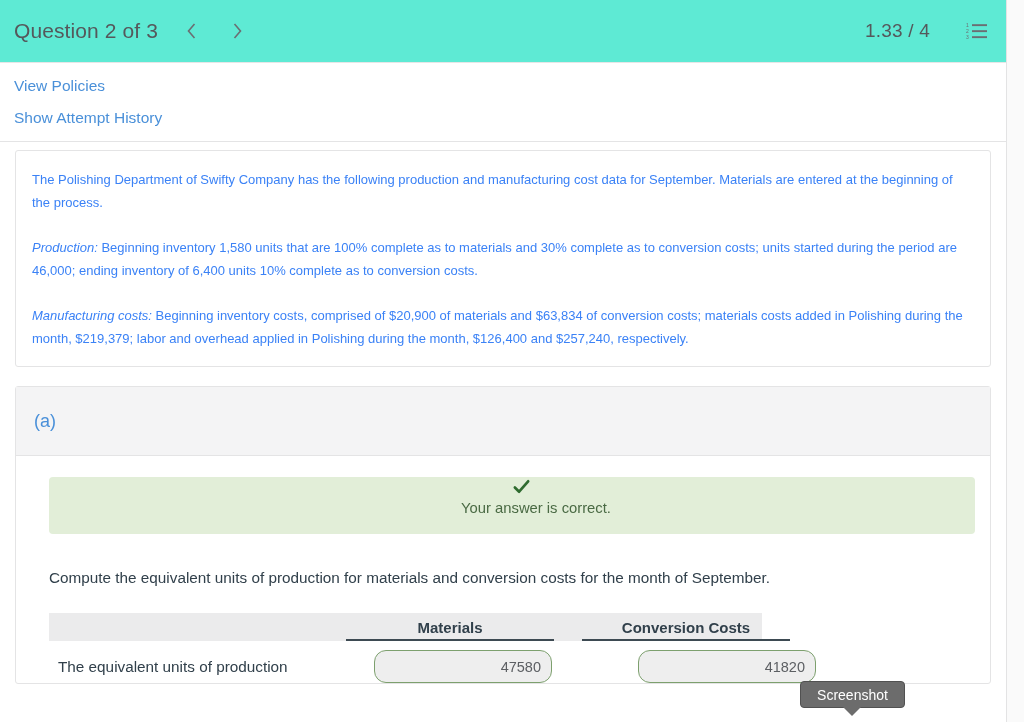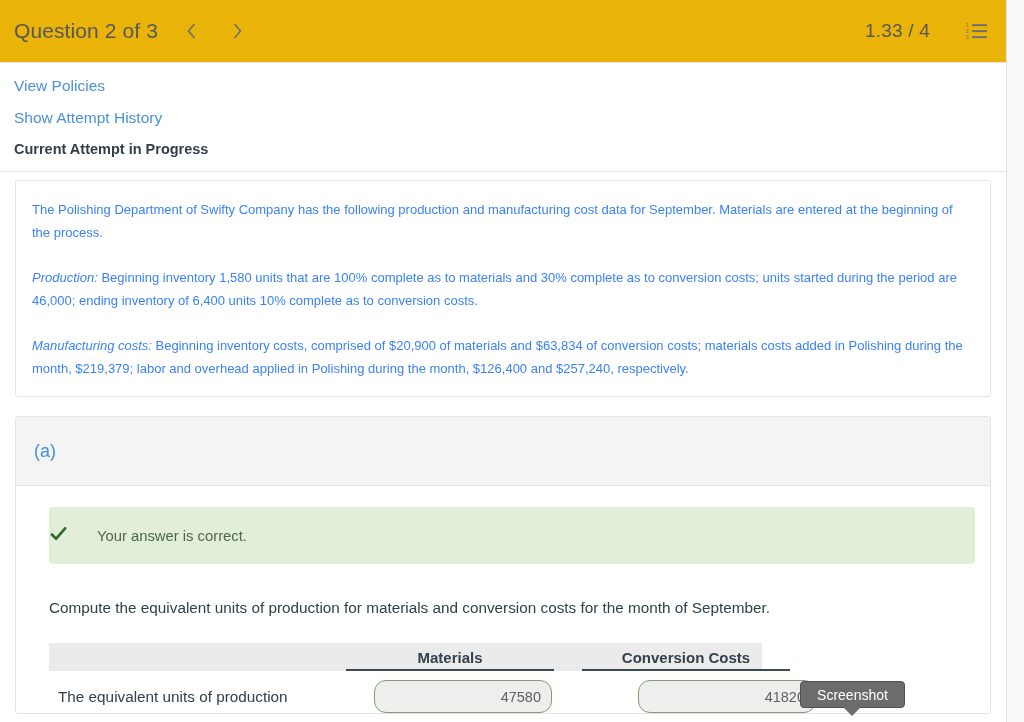--- a/index.html
+++ b/index.html
@@ -31,21 +31,21 @@
     position: absolute;
     top: 0; left: 0;
     width: 1006px;
     height: 722px;
     background: #ffffff;
   }
 
   
   .qheader {
     height: 63px;
-    background: #eab308;
+    background: #5eead4;
     border-bottom: 1px solid #e6e6e7;
     display: flex;
     align-items: center;
     padding: 0 18px 0 14px;
   }
   .qheader-title {
     font-size: 21px;
     color: #55585b;
     font-weight: 400;
     letter-spacing: .1px;
@@ -141,20 +141,22 @@
   }
 
   
   .banner-correct {
     background: #e2eed8;
     border-radius: 4px;
     height: 57px;
     width: 926px;
     display: flex;
     align-items: center;
+    padding-left: 19px;
+    flex-direction: column;
   }
   .check-icon {
     width: 19px; height: 19px;
     color: #2f6b2f;
     flex: none;
   }
   .banner-text {
     font-size: 14.8px;
     color: #4a6a44;
     margin-left: 29px;
@@ -289,21 +291,20 @@
           <rect x="6" y="8.2" width="15" height="1.9" fill="#6b6e72"></rect>
           <rect x="6" y="14.2" width="15" height="1.9" fill="#6b6e72"></rect>
         </svg>
       </span>
     </div>
   </div>
 
   <div class="links-block">
     <a class="link first">View Policies</a>
     <a class="link">Show Attempt History</a>
-    <div class="attempt-label">Current Attempt in Progress</div>
   </div>
   <div class="hr-full"></div>
 
   <div class="card">
     <p>The Polishing Department of Swifty Company has the following production and manufacturing cost data for September. Materials are entered at the beginning of the process.</p>
     <p><em>Production:</em><span> Beginning inventory 1,580 units that are 100% complete as to materials and 30% complete as to conversion costs; units started during the period are 46,000; ending inventory of 6,400 units 10% complete as to conversion costs.</span></p>
     <p><em>Manufacturing costs:</em><span> Beginning inventory costs, comprised of $20,900 of materials and $63,834 of conversion costs; materials costs added in Polishing during the month, $219,379; labor and overhead applied in Polishing during the month, $126,400 and $257,240, respectively.</span></p>
   </div>
 
   <div class="part-panel">

